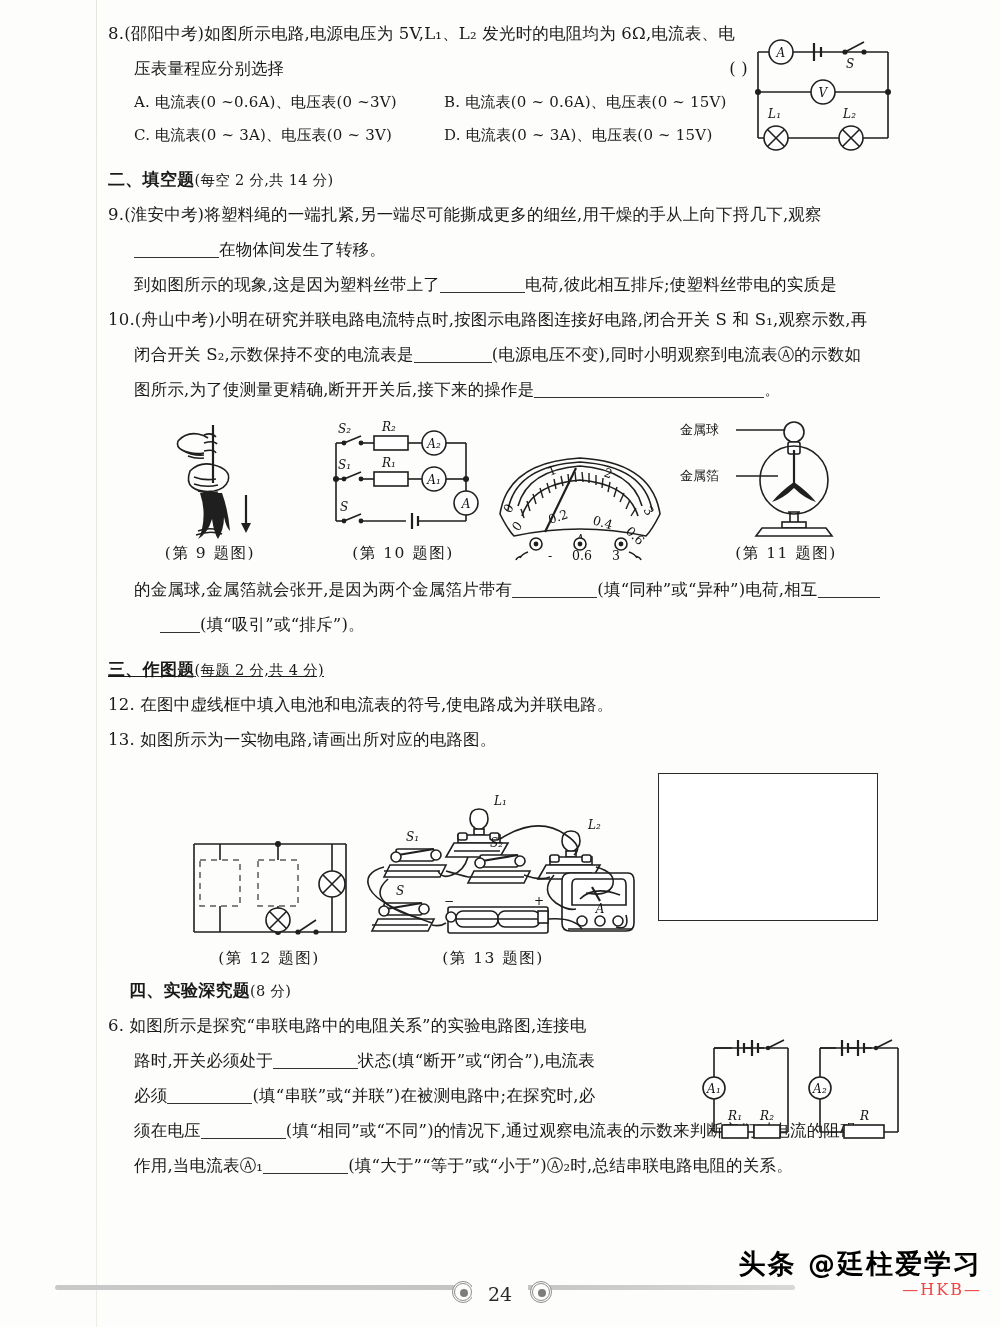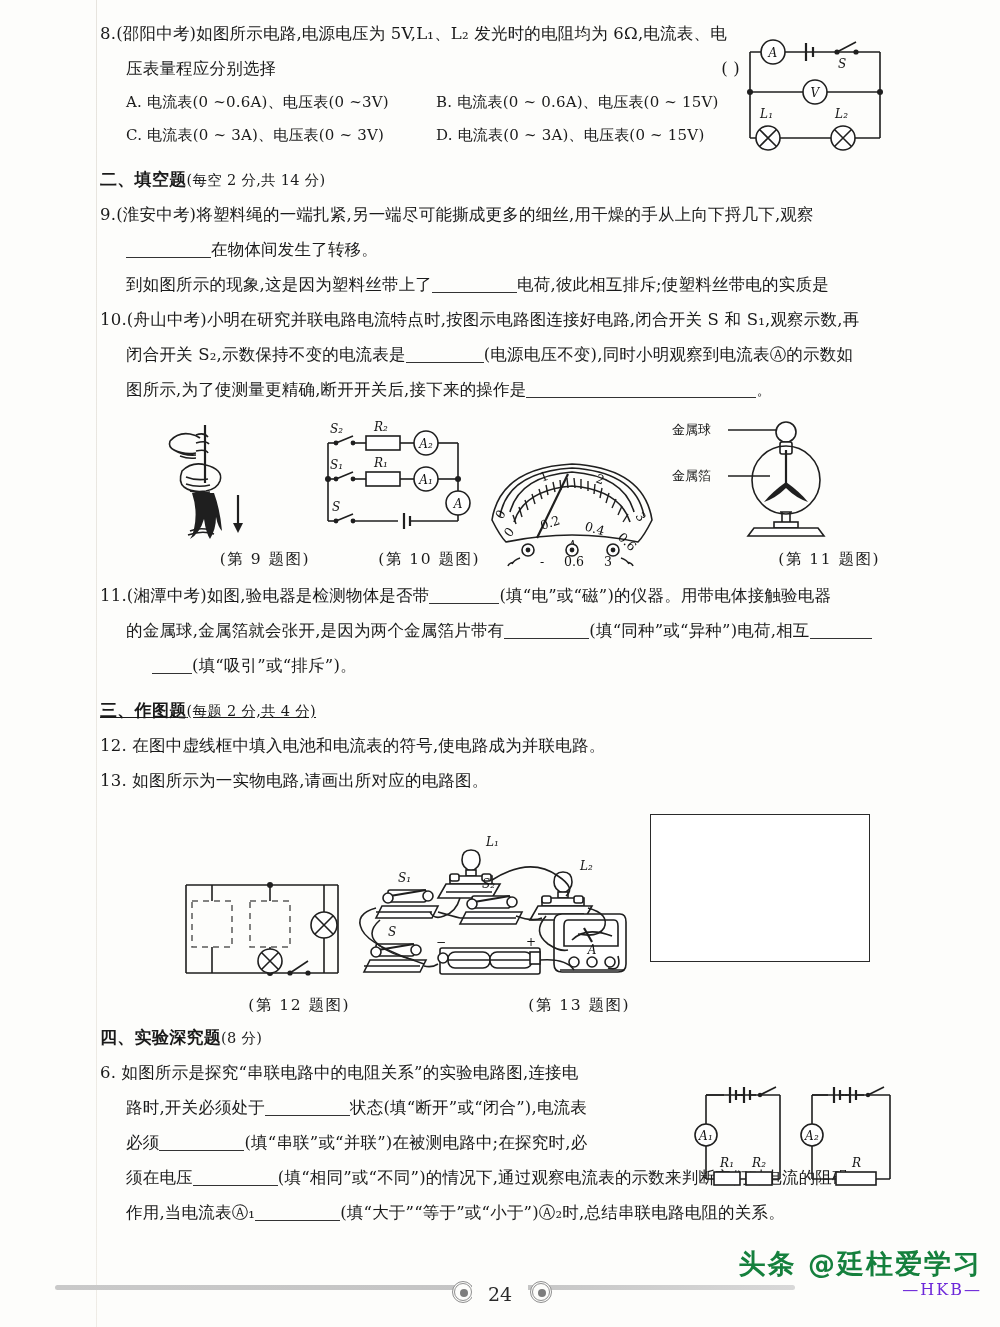--- a/index.html
+++ b/index.html
@@ -13,42 +13,42 @@
     overflow:hidden;
   }
   .page { position:absolute; inset:0; }
 
   
   .margin-rule {
     position:absolute; left:96px; top:0; width:1px; height:1327px;
     background:linear-gradient(to bottom,#e7e4de,#efece6);
   }
 
-  .content { position:absolute; left:100px; top:16px; width:790px; }
+  .content { position:absolute; left:108px; top:16px; width:790px; }
 
   
   .q { font-size:16.5px; line-height:35px; letter-spacing:.2px; }
   .q .ln { display:block; white-space:nowrap; }
   .indent { padding-left:26px; }
   .sec-head { font-weight:bold; font-size:17px; line-height:34px; letter-spacing:.3px; }
   .sec-head .small { font-weight:normal; font-size:14.5px; }
   .small { font-size:14.5px; }
 
   
   .blank { display:inline-block; border-bottom:1.2px solid #333; vertical-align:-3px; height:16px; }
   .b40{width:40px} .b62{width:62px} .b70{width:70px}
   .b78{width:78px} .b85{width:85px}
   .b230{width:230px}
 
   .opts { display:flex; font-size:15px; line-height:33px; }
   .opts > div:first-child { width:310px; }
 
   
   .figrow { position:relative; height:150px; margin-top:6px; }
-  .figcap { text-align:right; font-size:15.5px; letter-spacing:1.5px; margin-top:8px; }
+  .figcap { text-align:center; font-size:15.5px; letter-spacing:1.5px; margin-top:2px; }
   svg { display:block; overflow:visible; }
   .st { fill:none; stroke:#1f1f1f; stroke-width:1.6; }
   .st2 { fill:none; stroke:#1f1f1f; stroke-width:2.2; }
   .stf { fill:#fff; stroke:#1f1f1f; stroke-width:1.6; }
   .blk { fill:#1f1f1f; }
   .lbl { font-family:"DejaVu Serif","Liberation Serif",serif; font-size:12px; font-style:italic; fill:#111; }
   .lblu { font-family:"DejaVu Serif","Liberation Serif",serif; font-size:12.5px; fill:#111; }
   .cnlbl { font-family:"DejaVu Serif","Liberation Serif",serif; font-size:13px; fill:#111; }
 
   
@@ -59,23 +59,23 @@
   .foot-rule { position:absolute; left:55px; bottom:37px; width:740px; height:5px;
     background:linear-gradient(to right,#c9c9c9,#c4c4c4 60%,#d8d8d8); border-radius:3px; }
   .pagenum { position:absolute; left:472px; bottom:22px; width:56px; text-align:center;
     font-size:19px; color:#2a2a2a; background:#fdfdfb; }
   .orn { position:absolute; bottom:24px; width:22px; height:22px; border-radius:50%;
     border:3px double #8f8f8f; background:#fdfdfb; }
   .orn.l { left:452px; } .orn.r { left:530px; }
   .orn:after { content:""; position:absolute; left:5px; top:5px; width:8px; height:8px;
     border-radius:50%; background:#7d7d7d; }
   .wm { position:absolute; right:18px; bottom:28px; text-align:right; }
-  .wm .t1 { font-size:27px; color:#15803d; letter-spacing:2px;
+  .wm .t1 { font-size:27px; color:#000000; letter-spacing:2px;
             font-family:"DejaVu Sans","Liberation Sans",sans-serif; font-weight:bold; }
-  .wm .t2 { font-size:16px; color:#6d28d9; letter-spacing:2px; margin-top:-2px; }
+  .wm .t2 { font-size:16px; color:#ef4444; letter-spacing:2px; margin-top:-2px; }
 </style>
 </head>
 <body>
 
 <div class="page">
   <div class="margin-rule"></div>
 
   <div class="content">
 
     <div class="q" style="position:relative;">
@@ -315,23 +315,20 @@
 
           <path class="st" d="M110 96 H122 M112 96 V106 M120 96 V106"></path>
           <rect class="stf" x="104" y="106" width="24" height="6"></rect>
           <path class="stf" d="M84 112 H148 L154 120 H78 Z"></path>
         </svg>
         <div class="figcap" style="margin-left:6px;">(第 11 题图)</div>
       </div>
     </div>
 
     <div class="q" style="margin-top:8px;">
-      <div class="ln">
-        <span>11.(湘潭中考)如图,验电器是检测物体是否带</span><span class="blank b70"></span><span>(填“电”或“磁”)的仪器。用带电体接触验电器</span>
-      </div>
       <div class="ln indent">
         <span>的金属球,金属箔就会张开,是因为两个金属箔片带有</span><span class="blank b85"></span><span>(填“同种”或“异种”)电荷,相互</span><span class="blank b62"></span>
       </div>
       <div class="ln indent" style="padding-left:52px;">
         <span class="blank b40"></span><span>(填“吸引”或“排斥”)。</span>
       </div>
     </div>
 
     <div class="sec-head" style="margin-top:10px;text-decoration:underline;">
       <span>三、作图题</span><span class="small">(每题 2 分,共 4 分)</span>
@@ -468,21 +465,21 @@
             <path class="st" d="M190 148 q26 -2 34 10"></path>
             <path class="st" d="M258 156 q14 4 10 -12"></path>
           </svg>
 
           <div style="width:220px;height:148px;border:1.6px solid #2a2a2a;margin-left:10px;margin-top:2px;background:#fff;"></div>
         </div>
         <div class="figcap" style="width:290px;margin-left:-10px;">(第 13 题图)</div>
       </div>
     </div>
 
-    <div class="sec-head" style="margin-top:4px;">
+    <div class="sec-head" style="margin-top:4px;margin-left:21px;">
       <span>四、实验深究题</span><span class="small">(8 分)</span>
     </div>
 
     <div class="q" style="position:relative;">
       <div class="ln">6. 如图所示是探究“串联电路中的电阻关系”的实验电路图,连接电</div>
       <div class="ln indent">
         <span>路时,开关必须处于</span><span class="blank b85"></span><span>状态(填“断开”或“闭合”),电流表</span>
       </div>
       <div class="ln indent">
         <span>必须</span><span class="blank b85"></span><span>(填“串联”或“并联”)在被测电路中;在探究时,必</span>

